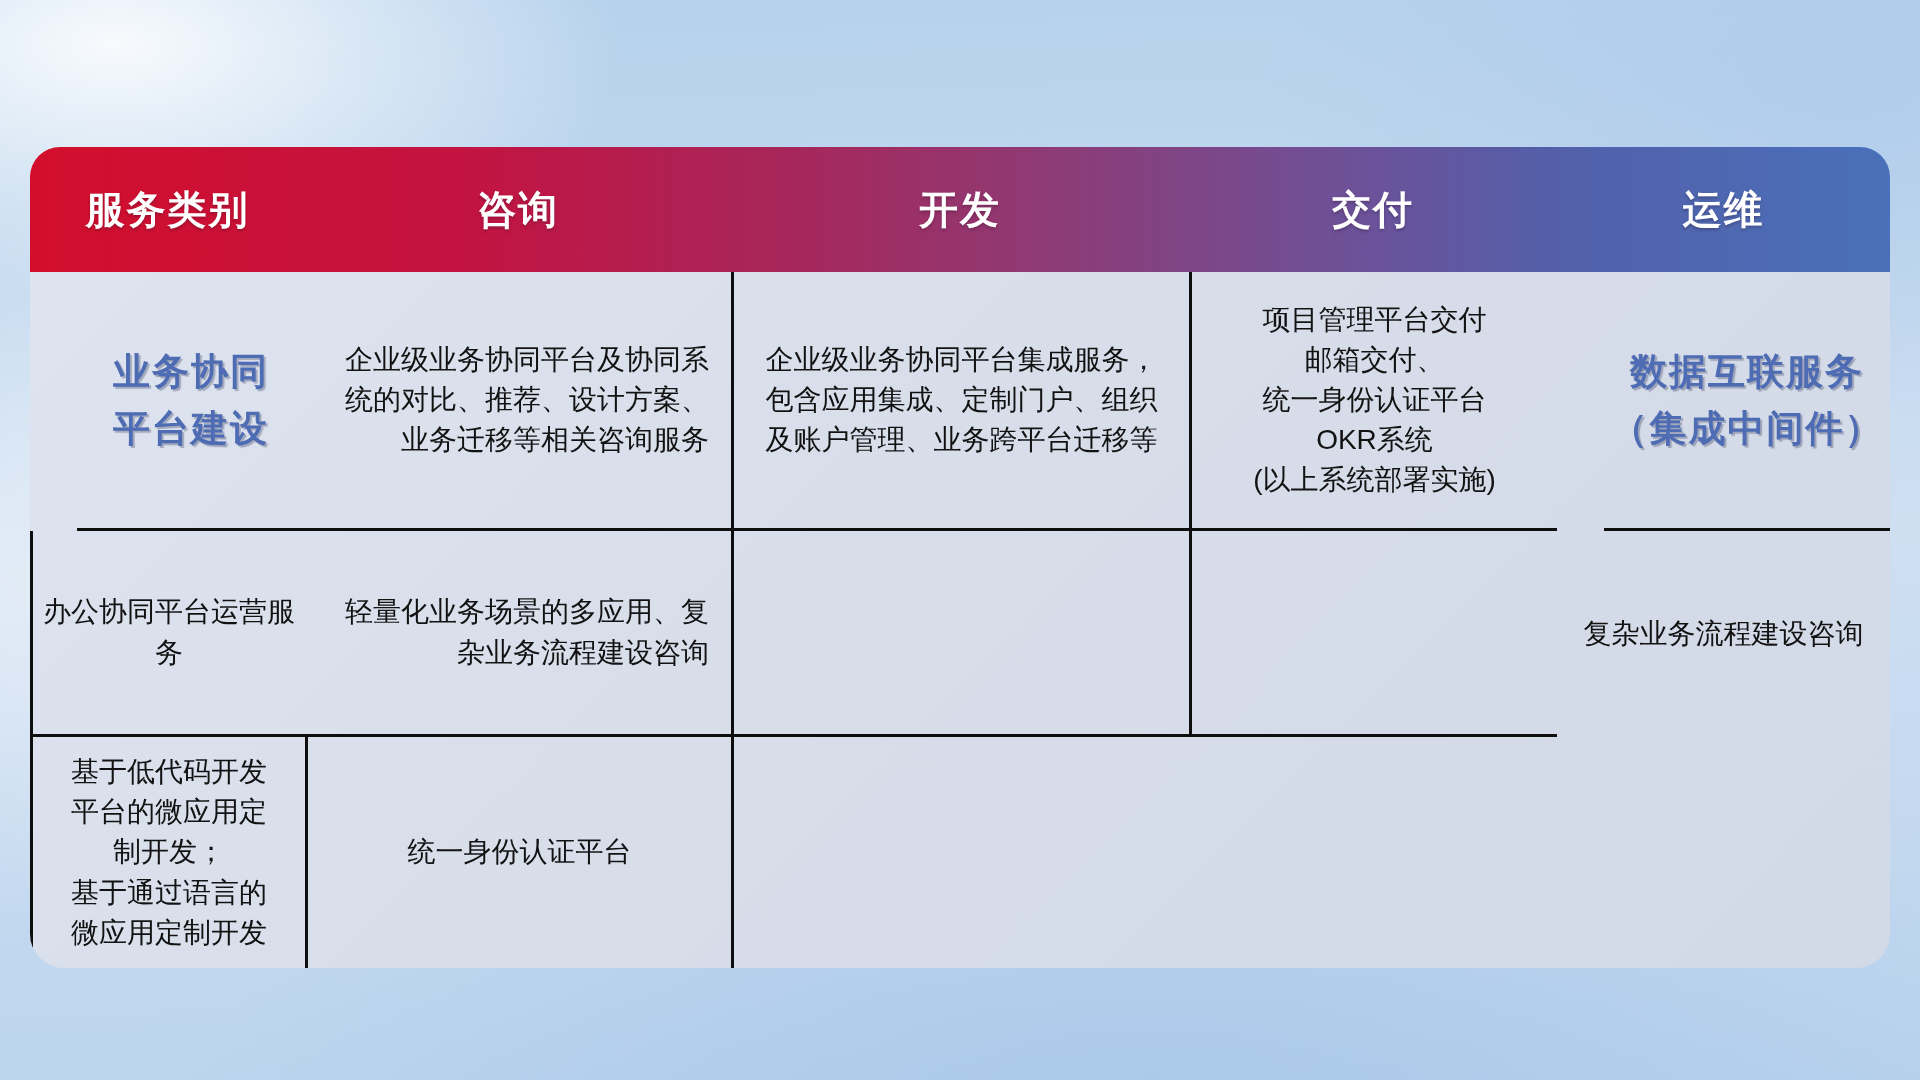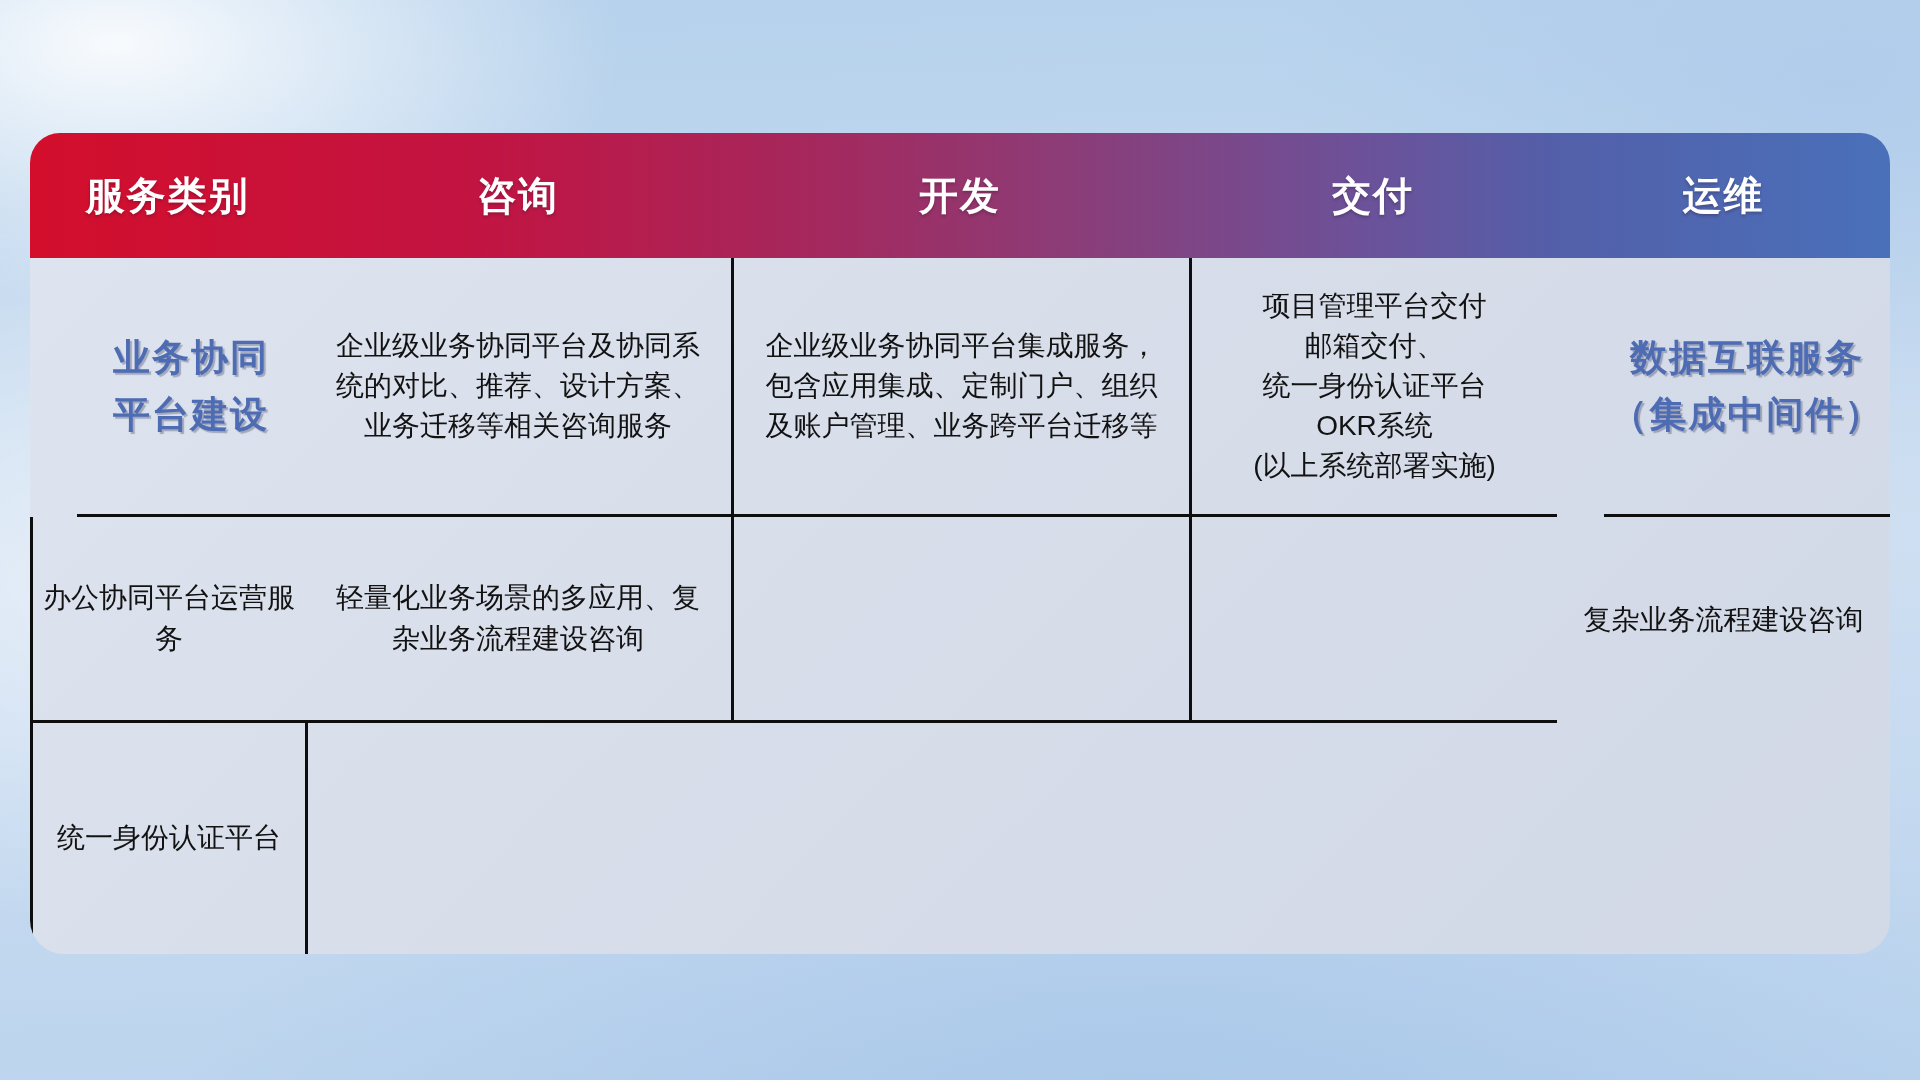--- a/index.html
+++ b/index.html
@@ -20,21 +20,21 @@
       radial-gradient(ellipse 820px 420px at 6% 4%,  rgba(255,255,255,0.90), rgba(255,255,255,0) 62%),
       radial-gradient(ellipse 1300px 620px at 12% 52%, rgba(255,255,255,0.55), rgba(255,255,255,0) 60%),
       radial-gradient(ellipse 900px 500px at 96% 8%,  rgba(168,198,233,0.55), rgba(255,255,255,0) 65%),
       radial-gradient(ellipse 1400px 700px at 60% 108%, rgba(158,192,231,0.65), rgba(255,255,255,0) 70%),
       linear-gradient(178deg, #b5d1ec 0%, #c4d9ef 30%, #cfdff2 52%, #c6daf0 72%, #bad3ed 100%);
     z-index: 0;
   }
 
   .table-wrap {
     position: absolute;
-    left: 30px; top: 133px;
+    left: 30px; top: 147px;
     width: 1860px; height: 917px;
     z-index: 1;
   }
 
   .table-header {
     display: grid;
     grid-template-columns: 275px 426px 458px 368px 333px;
     height: 125px;
     border-radius: 30px 30px 0 0;
     background: linear-gradient(90deg,
@@ -74,21 +74,21 @@
   }
   .cell.cat {
     color: #4e6cb3;
     font-size: 37px;
     font-weight: bold;
     line-height: 1.55;
     letter-spacing: 2px;
     text-shadow: 2px 2px 1px rgba(55,60,95,0.35);
     margin-left: 47px;
   }
-  .cell.c2 { padding: 0 22px; }
+  .cell.c2 { padding: 0 22px; text-align: right; }
   .cell.c3 { padding: 0 30px; }
   .cell.c4 { padding: 0 16px; }
   .cell.c5 { padding: 0 10px; }
 
   
   .r1, .r2 { border-bottom: 3px solid #0e0e0e; }
   .c3, .c4, .c5 { border-left: 3px solid #0e0e0e; }
 </style>
 </head>
 <body>
@@ -118,17 +118,19 @@
 (以上系统部署实施)</div>
     <div class="cell cat c1 r2">数据互联服务
 （集成中间件）</div>
 
     <div class="cell c5 r1">办公协同平台运营服务</div>
     <div class="cell c2 r2">轻量化业务场景的多应用、复杂业务流程建设咨询</div>
     <div class="cell c4 r2"></div>
     <div class="cell c5 r2"></div>
 
     <div class="cell c2 r3">复杂业务流程建设咨询</div>
+    <div class="cell c3 r3">基于低代码开发平台的微应用定制开发；
+基于通过语言的微应用定制开发</div>
     <div class="cell c4 r3">统一身份认证平台</div>
     <div class="cell c5 r3"></div>
   </div>
 
 </div>
 
 </body></html>

